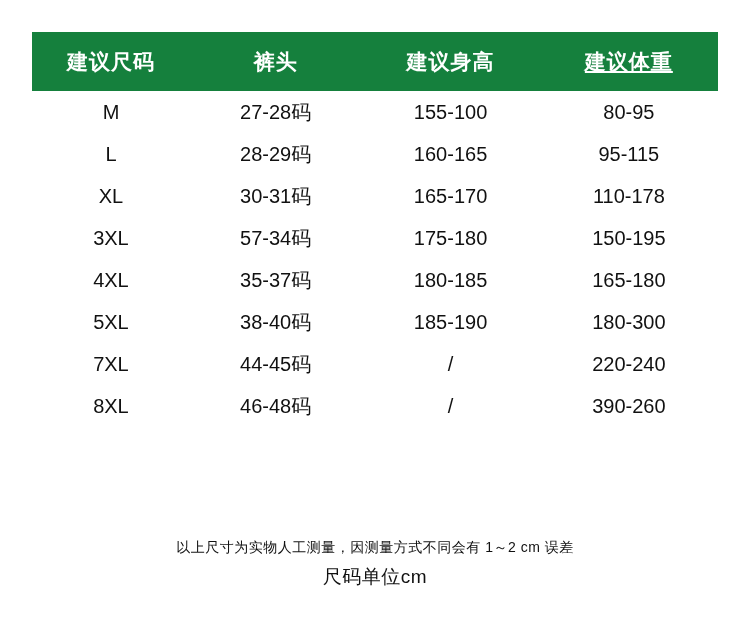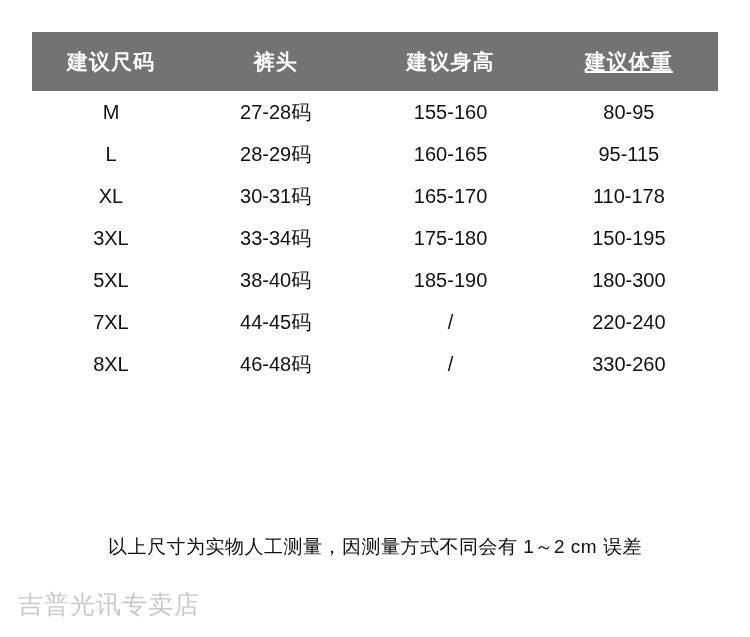--- a/index.html
+++ b/index.html
@@ -24,21 +24,21 @@
   }
   .size-table {
     position: absolute;
     left: 32px;
     top: 32px;
     width: 686px;
     border-collapse: collapse;
     table-layout: fixed;
   }
   .size-table thead tr {
-    background: #737373;
+    background: #15803d;
   }
   .size-table thead th {
     color: #ffffff;
     font-size: 21px;
     font-weight: bold;
     height: 57px;
     text-align: center;
     vertical-align: middle;
     letter-spacing: 1px;
   }
@@ -56,21 +56,21 @@
   .col-weight { width: 26%; text-decoration: underline; }
 
   .note-wrap {
     position: absolute;
     left: 0;
     top: 532px;
     width: 750px;
     text-align: center;
   }
   .note-line1 {
-    font-size: 19px;
+    font-size: 14px;
     color: #111111;
     letter-spacing: 0.5px;
     line-height: 30px;
     text-align: center;
   }
   .note-line2 {
     font-size: 19px;
     color: #111111;
     letter-spacing: 0.5px;
     line-height: 30px;
@@ -97,61 +97,67 @@
         <th class="col-size">建议尺码</th>
         <th class="col-waist">裤头</th>
         <th class="col-height">建议身高</th>
         <th class="col-weight">建议体重</th>
       </tr>
     </thead>
     <tbody>
       <tr>
         <td>M</td>
         <td>27-28码</td>
-        <td>155-160</td>
+        <td>155-100</td>
         <td>80-95</td>
       </tr>
       <tr>
         <td>L</td>
         <td>28-29码</td>
         <td>160-165</td>
         <td>95-115</td>
       </tr>
       <tr>
         <td>XL</td>
         <td>30-31码</td>
         <td>165-170</td>
         <td>110-178</td>
       </tr>
       <tr>
         <td>3XL</td>
-        <td>33-34码</td>
+        <td>57-34码</td>
         <td>175-180</td>
         <td>150-195</td>
+      </tr>
+      <tr>
+        <td>4XL</td>
+        <td>35-37码</td>
+        <td>180-185</td>
+        <td>165-180</td>
       </tr>
       <tr>
         <td>5XL</td>
         <td>38-40码</td>
         <td>185-190</td>
         <td>180-300</td>
       </tr>
       <tr>
         <td>7XL</td>
         <td>44-45码</td>
         <td>/</td>
         <td>220-240</td>
       </tr>
       <tr>
         <td>8XL</td>
         <td>46-48码</td>
         <td>/</td>
-        <td>330-260</td>
+        <td>390-260</td>
       </tr>
     </tbody>
   </table>
 
   <div class="note-wrap">
     <div class="note-line1">以上尺寸为实物人工测量，因测量方式不同会有 1～2 cm 误差</div>
+    <div class="note-line2">尺码单位cm</div>
   </div>
 
-  <div class="watermark">吉普光讯专卖店</div>
 
 </div>
 
 </body></html>

